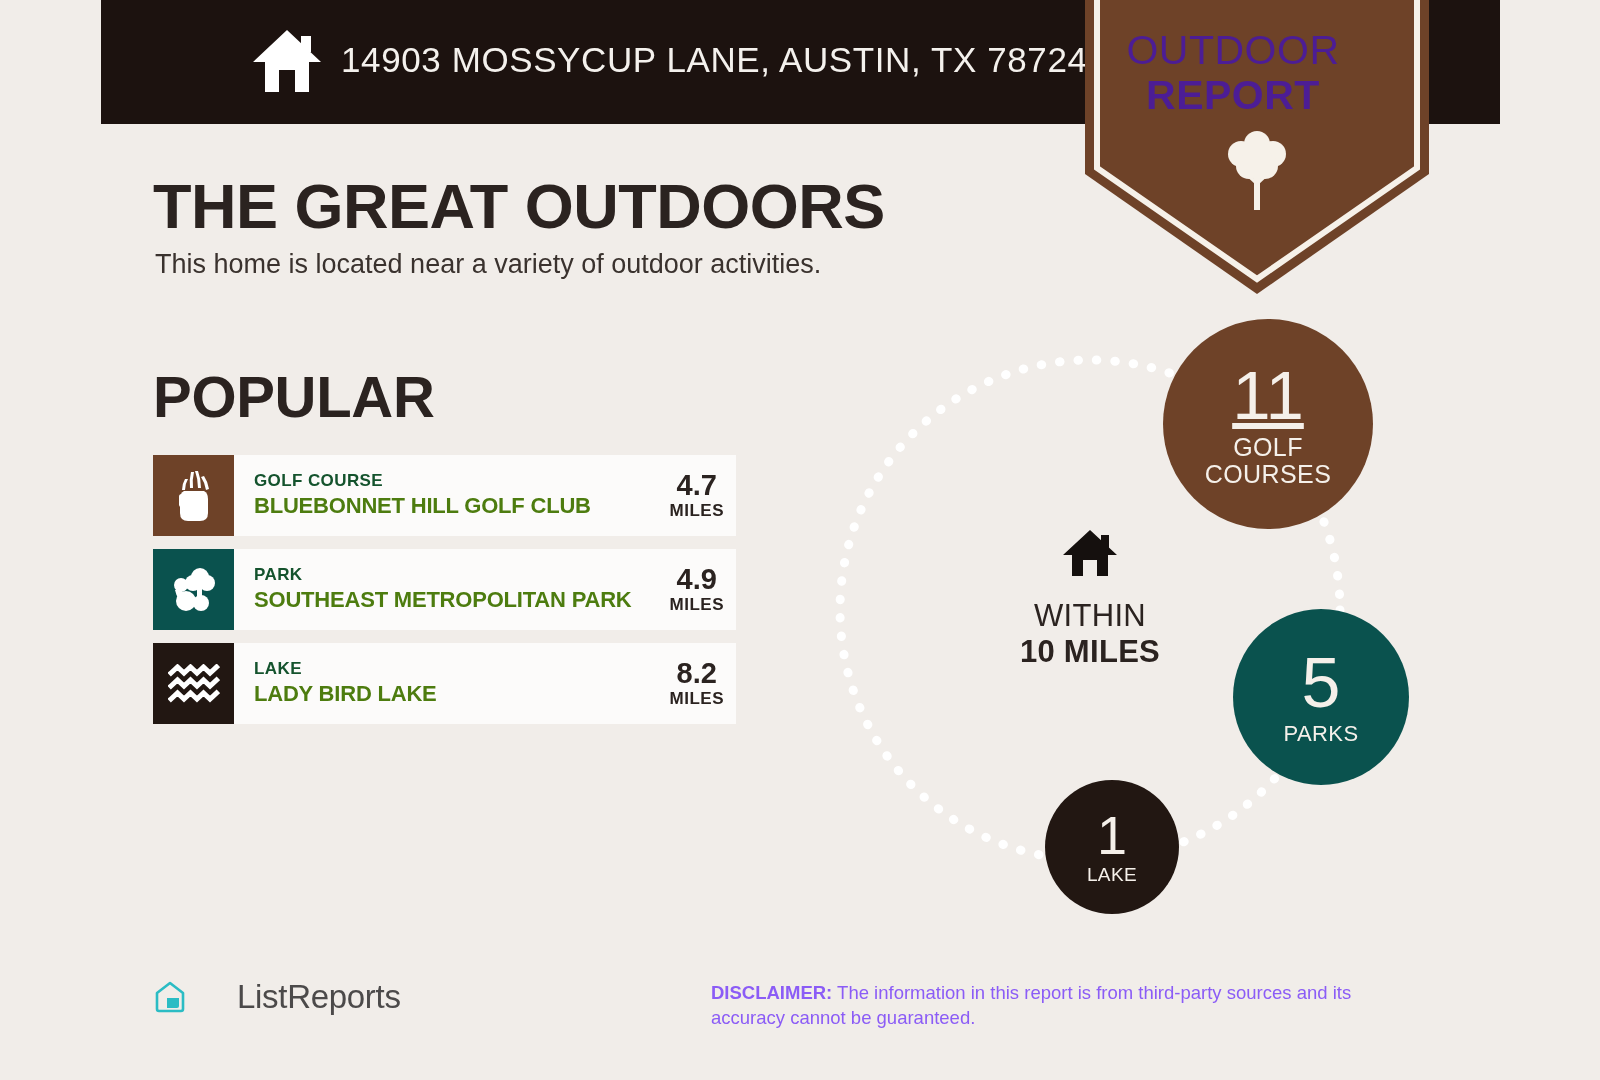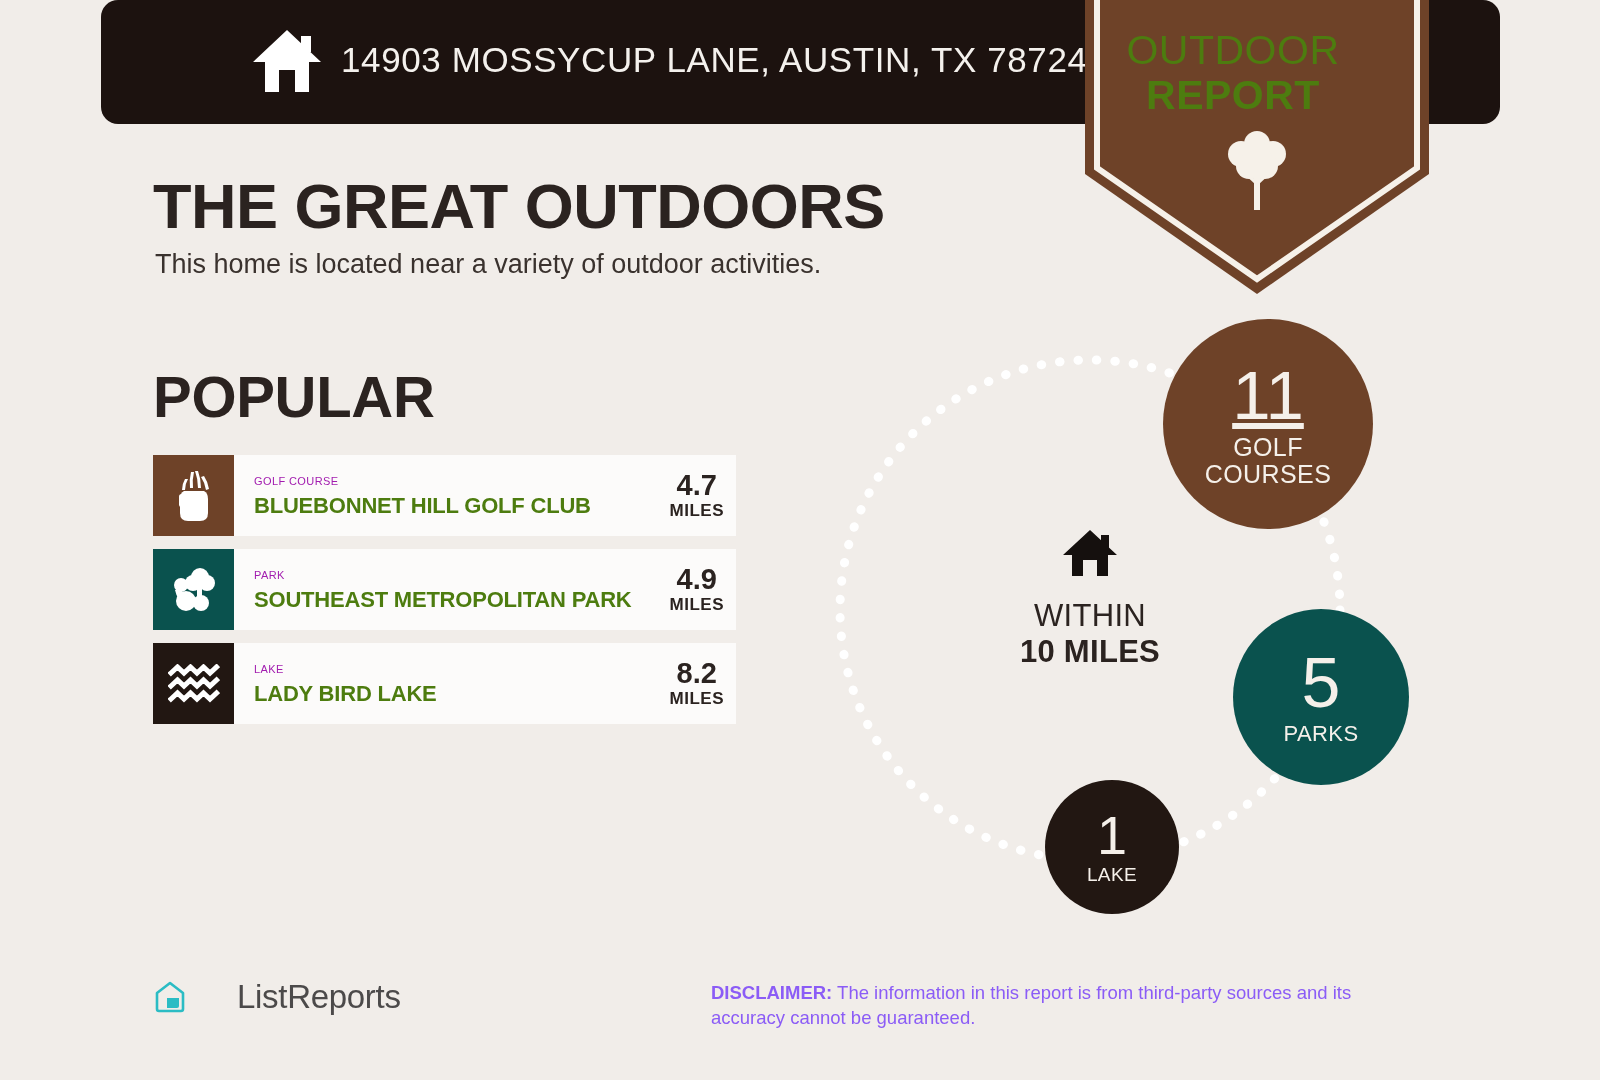--- a/index.html
+++ b/index.html
@@ -28,21 +28,20 @@
     background: #F1EDE9;
   }
   
   .header-bar {
     position: absolute;
     left: 101px;
     top: 0;
     width: 1399px;
     height: 124px;
     background: #1C120F;
-    border-radius: 17px;
   }
   .header-house {
     position: absolute;
     left: 150px;
     top: 26px;
     width: 72px;
     height: 70px;
   }
   .header-title {
     position: absolute;
@@ -62,21 +61,21 @@
     top: -6px;
     width: 344px;
     height: 300px;
   }
   .badge-title {
     position: absolute;
     left: 0;
     top: 34px;
     width: 296px;
     text-align: center;
-    color: #4d7c0f;
+    color: #4c1d95;
     font-size: 41px;
     line-height: 45px;
     font-weight: 400;
     letter-spacing: 0.5px;
   }
   .badge-title .bold {
     font-weight: 700;
     display: block;
     letter-spacing: 0.5px;
   }
@@ -140,24 +139,24 @@
     justify-content: center;
   }
   .row-text {
     flex: 1 1 auto;
     padding-left: 20px;
     display: flex;
     flex-direction: column;
     justify-content: center;
   }
   .row-cat {
-    font-size: 11px;
-    font-weight: 400;
+    font-size: 17px;
+    font-weight: 700;
     letter-spacing: 0.4px;
-    color: #a21caf;
+    color: #14532d;
     line-height: 20px;
   }
   .row-name {
     font-size: 22px;
     font-weight: 700;
     letter-spacing: -0.2px;
     color: #4d7c0f;
     line-height: 29px;
   }
   .row-dist {

